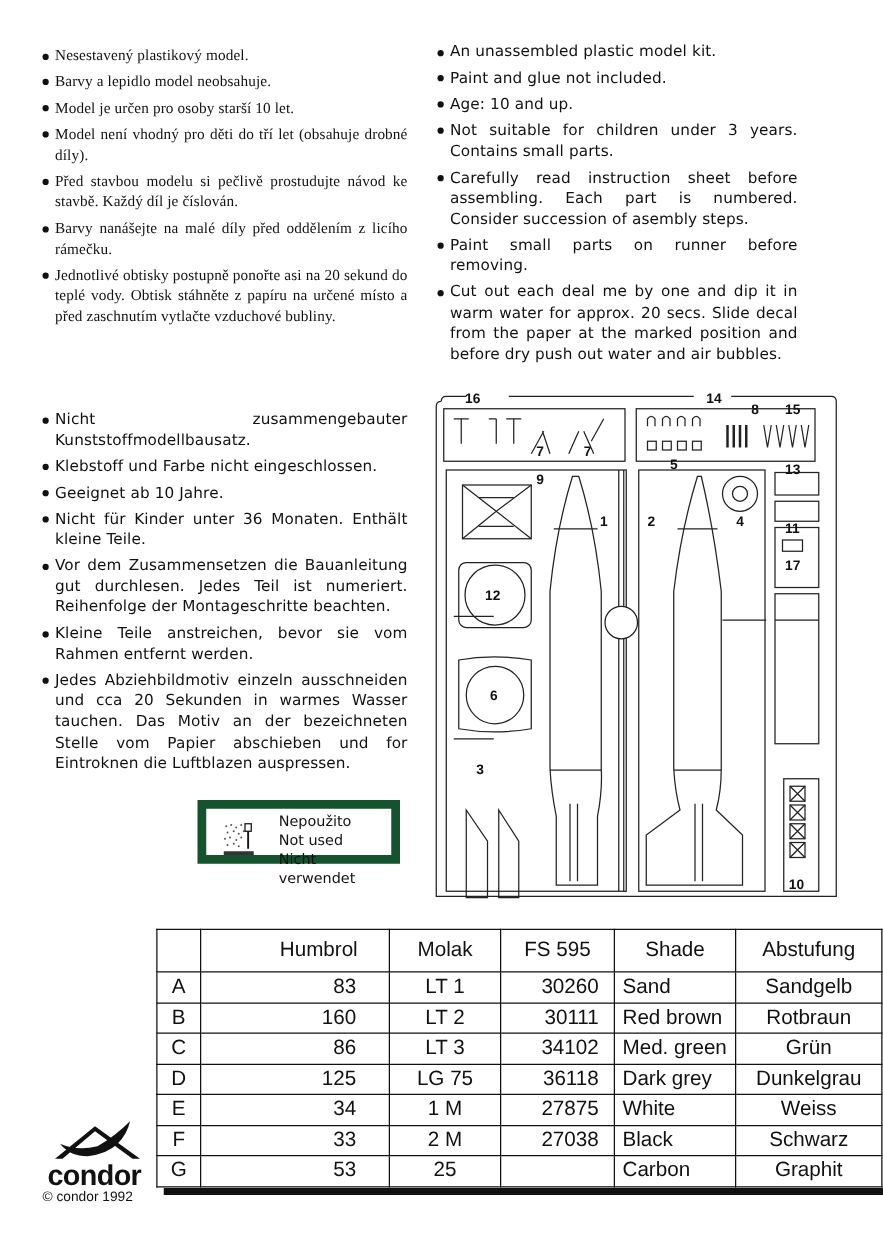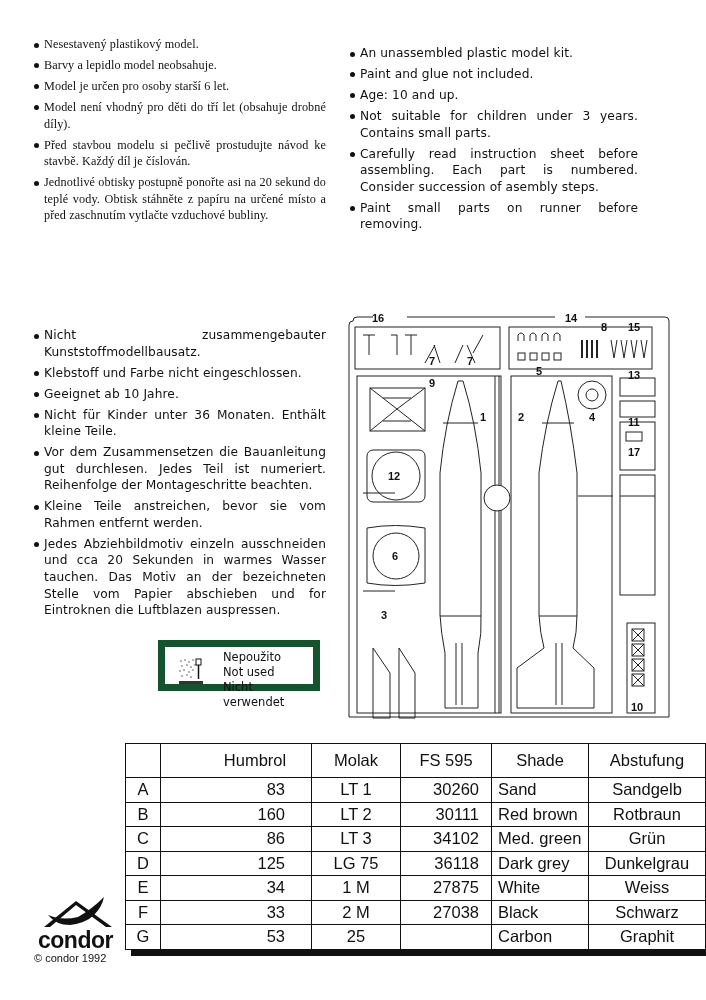--- a/index.html
+++ b/index.html
@@ -1,20 +1,20 @@
 <!DOCTYPE html>
 <html><head>
 <meta charset="utf-8">
 <style>
   html, body { margin:0; padding:0; background:#fff; }
   body { width:706px; height:1000px; position:relative; overflow:hidden; color:#111;
          font-family:"DejaVu Sans", sans-serif; }
   .col { position:absolute; font-size:12.2px; line-height:16.6px; letter-spacing:0.1px; }
   #col-cz { left:34px; top:36px; width:292px;font-family:Liberation Serif, serif; }
-  #col-en { left:350px; top:33px; width:288px;margin-top:12px; }
+  #col-en { left:350px; top:33px; width:288px; }
   #col-de { left:34px; top:327px; width:292px; }
   .col ul { list-style:none; margin:0; padding:0; }
   .col li { position:relative; padding-left:10px; margin-bottom:4.4px; text-align:justify; }
   .col li::before { content:""; position:absolute; left:0; top:6.5px; width:5px; height:5px; border-radius:50%; background:#111; }
 
   #legend { position:absolute; left:158px; top:640px; width:162px; height:51px; border:7px solid #14532d; box-sizing:border-box; }
   #legend .txt { position:absolute; left:58px; top:3px; font-size:11.5px; line-height:15px; }
   #legend svg { position:absolute; left:13px; top:10px; }
 
   #sprue { position:absolute; left:345px; top:313px; }
@@ -38,35 +38,37 @@
   #logo .copy { font-family:"Liberation Sans", sans-serif; font-size:11px; position:absolute; left:4px; top:57px; white-space:nowrap; }
   .num { font-family:"Liberation Sans", sans-serif; font-weight:bold; font-size:11px; fill:#111; }
 </style>
 </head>
 <body>
 
 <div class="col" id="col-cz">
   <ul>
     <li>Nesestavený plastikový model.</li>
     <li>Barvy a lepidlo model neobsahuje.</li>
-    <li>Model je určen pro osoby starší 6 let.</li>
+    <li>Model je určen pro osoby starší 10 let.</li>
     <li>Model není vhodný pro děti do tří let (obsahuje drobné díly).</li>
     <li>Před stavbou modelu si pečlivě prostudujte návod ke stavbě. Každý díl je číslován.</li>
+    <li>Barvy nanášejte na malé díly před oddělením z licího rámečku.</li>
     <li>Jednotlivé obtisky postupně ponořte asi na 20 sekund do teplé vody. Obtisk stáhněte z papíru na určené místo a před zaschnutím vytlačte vzduchové bubliny.</li>
   </ul>
 </div>
 
 <div class="col" id="col-en">
   <ul>
     <li>An unassembled plastic model kit.</li>
     <li>Paint and glue not included.</li>
     <li>Age: 10 and up.</li>
     <li>Not suitable for children under 3 years. Contains small parts.</li>
     <li>Carefully read instruction sheet before assembling. Each part is numbered. Consider succession of asembly steps.</li>
     <li>Paint small parts on runner before removing.</li>
+    <li>Cut out each deal me by one and dip it in warm water for approx. 20 secs. Slide decal from the paper at the marked position and before dry push out water and air bubbles.</li>
   </ul>
 </div>
 
 <div class="col" id="col-de">
   <ul>
     <li>Nicht zusammengebauter Kunststoffmodellbausatz.</li>
     <li>Klebstoff und Farbe nicht eingeschlossen.</li>
     <li>Geeignet ab 10 Jahre.</li>
     <li>Nicht für Kinder unter 36 Monaten. Enthält kleine Teile.</li>
     <li>Vor dem Zusammensetzen die Bauanleitung gut durchlesen. Jedes Teil ist numeriert. Reihenfolge der Montageschritte beachten.</li>

